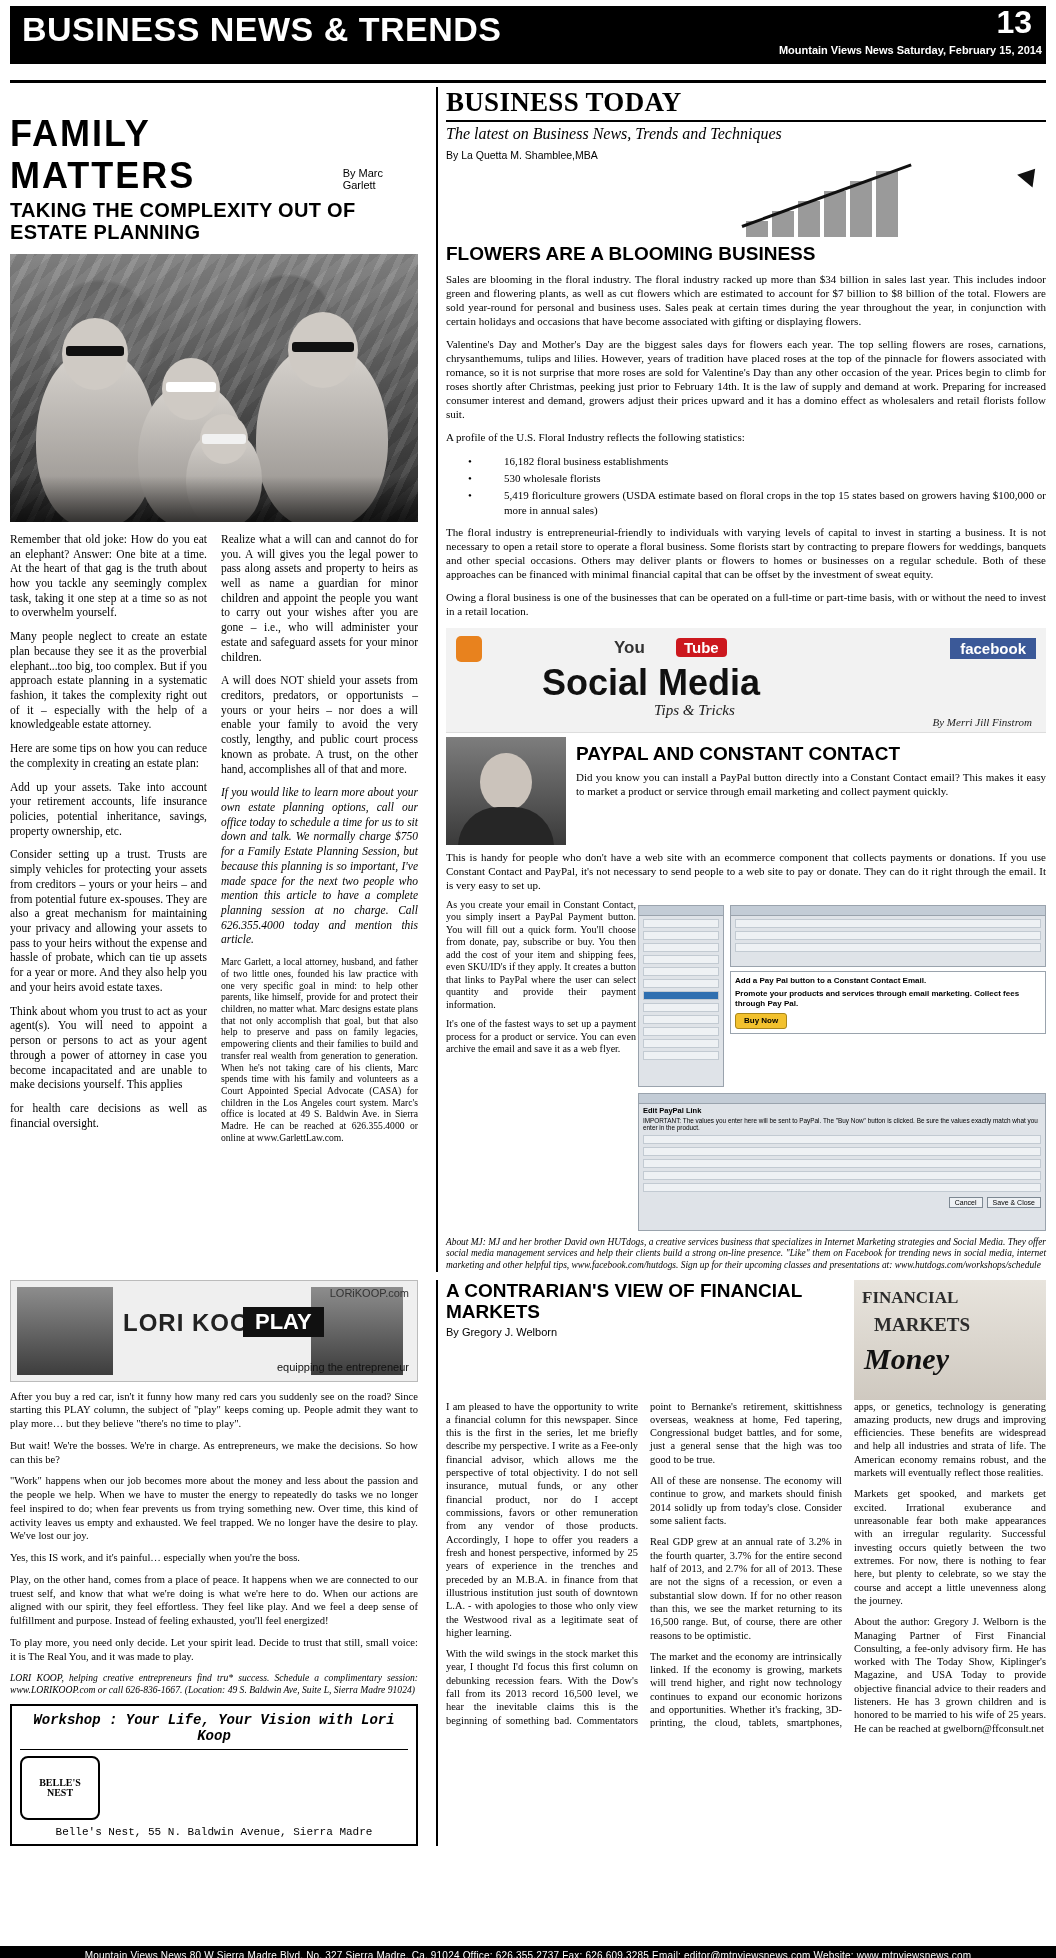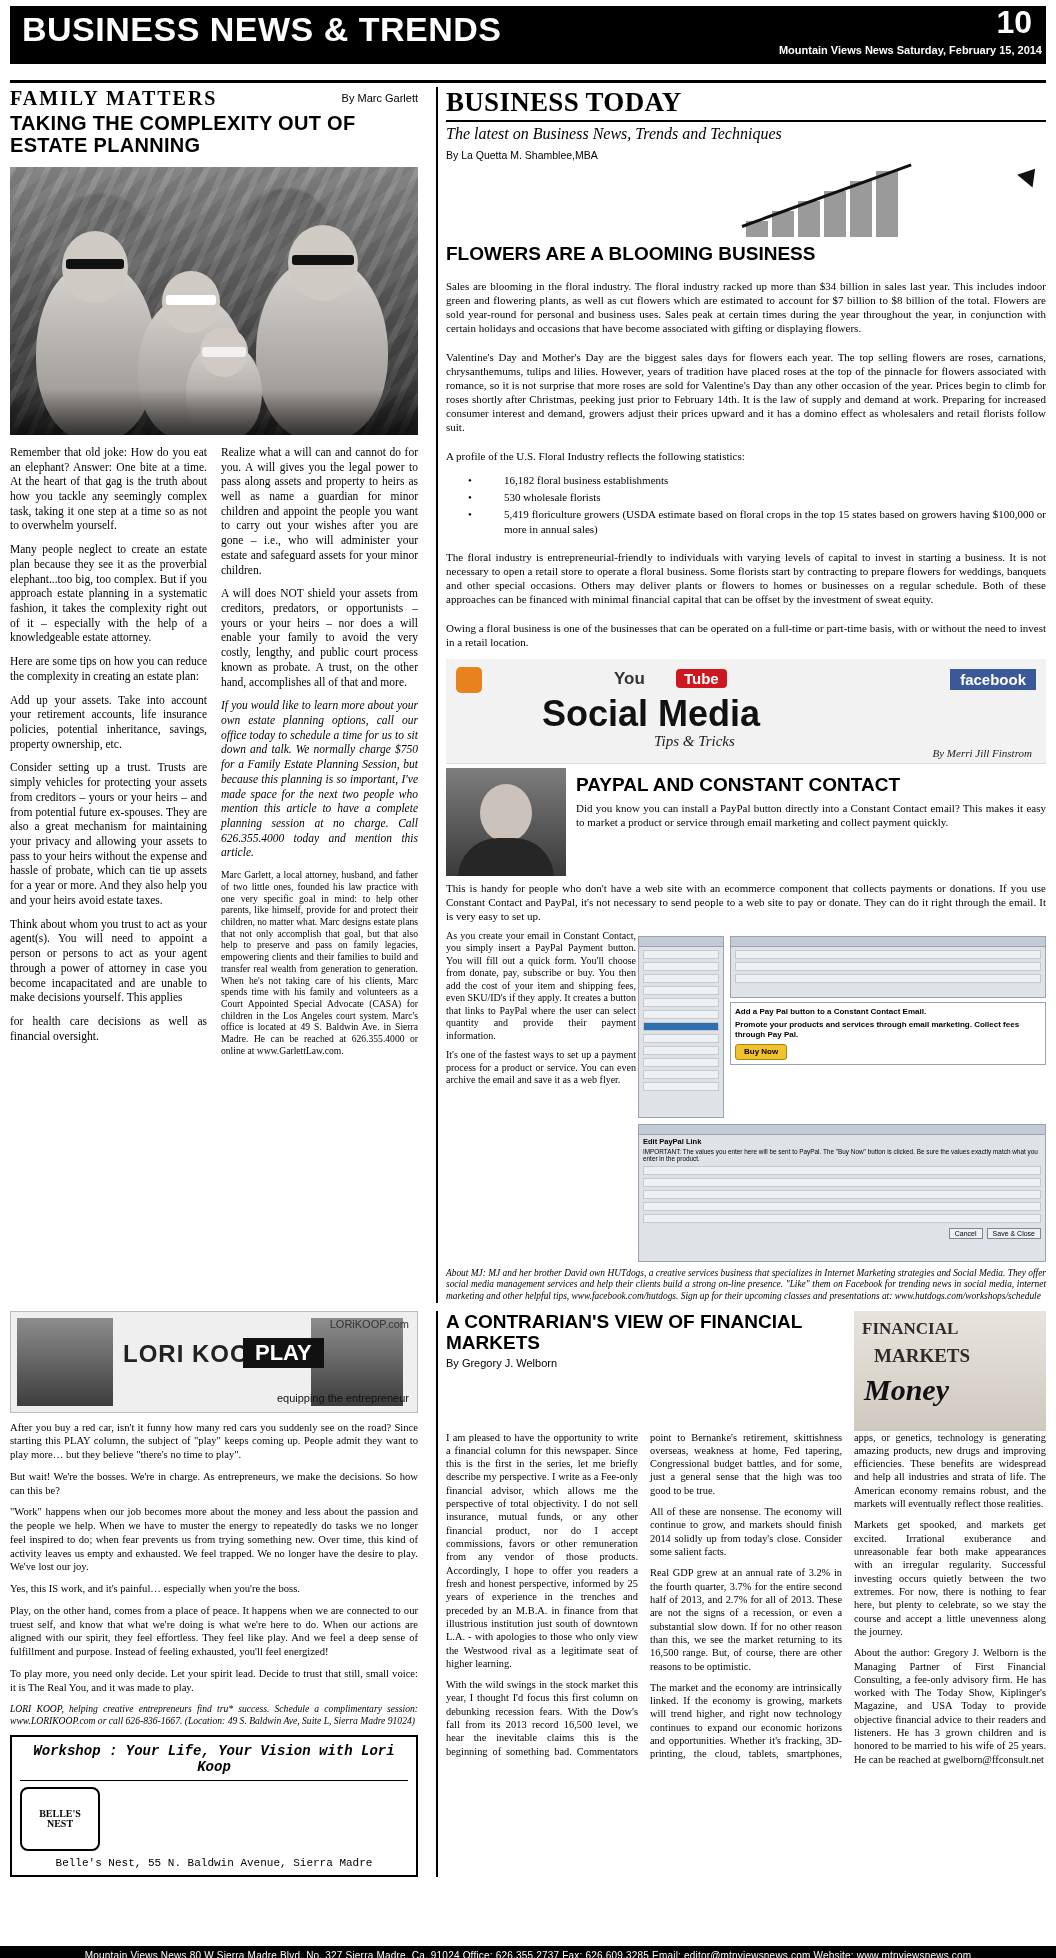--- a/index.html
+++ b/index.html
@@ -13,21 +13,21 @@
   .rule-thick{height:3px;background:#000;margin:2px 0 4px 0;}
 
   
   .cols{display:flex;gap:0;}
   .left-panel{width:418px;padding-right:10px;box-sizing:border-box;}
   .vrule{width:2px;background:#000;margin:0 8px;align-self:stretch;}
   .right-panel{width:600px;box-sizing:border-box;}
 
   
   .fm-head{display:flex;align-items:flex-end;justify-content:space-between;}
-  .fm-title{font-family:Liberation Serif, serif;font-weight:bold;font-size:20px;letter-spacing:2px;}
+  .fm-title{font-family:Liberation Sans, sans-serif;font-weight:bold;font-size:36px;letter-spacing:2px;margin-top:26px;}
   .fm-by{font-family:"Liberation Sans",sans-serif;font-size:11px;padding-bottom:6px;}
   .fm-sub{font-family:"Liberation Sans",sans-serif;font-weight:bold;font-size:20px;line-height:1.12;margin-top:2px;letter-spacing:.3px;}
 
   .photo{position:relative;width:100%;height:268px;margin-top:10px;overflow:hidden;background:#2b2b2b;}
   .photo .sky{position:absolute;inset:0;background:
       radial-gradient(circle at 22% 30%, #6f6f6f 0 14%, transparent 15%),
       radial-gradient(circle at 68% 24%, #6a6a6a 0 12%, transparent 13%),
       linear-gradient(180deg,#8a8a8a 0%, #6d6d6d 30%, #4a4a4a 65%, #2f2f2f 100%);
       filter:grayscale(1);}
   .photo .graffiti{position:absolute;inset:0;opacity:.55;background:
@@ -48,21 +48,21 @@
   .bt-rule{height:2px;background:#000;margin:2px 0 3px 0;}
   .bt-sub{font-family:"Liberation Serif",serif;font-style:italic;font-size:16px;}
   .bt-by{font-family:"Liberation Sans",sans-serif;font-size:10.5px;margin-top:6px;}
   .chart{position:relative;height:74px;margin:2px 0 6px 0;overflow:hidden;}
   .bar{position:absolute;bottom:0;background:#9a9a9a;}
   .arrow{position:absolute;right:6px;top:4px;width:0;height:0;border-left:10px solid transparent;border-right:10px solid transparent;border-bottom:16px solid #111;transform:rotate(40deg);}
   .arrowline{position:absolute;height:3px;background:#111;transform-origin:left center;}
 
   .sec-head{font-family:"Liberation Sans",sans-serif;font-weight:bold;font-size:19px;margin:4px 0 6px 0;}
   .body-txt{font-size:11px;line-height:1.27;text-align:justify;}
-  .body-txt p{margin:15px 0 9px 0;}
+  .body-txt p{margin:8px 0 9px 0;}
   .bullets{margin:0 0 9px 0;padding:0;list-style:none;font-size:11px;line-height:1.3;}
   .bullets li{margin:0 0 3px 0;padding-left:58px;position:relative;}
   .bullets li:before{content:"\2022";position:absolute;left:22px;}
 
   .sm-banner{position:relative;height:104px;margin:6px 0 4px 0;background:#f2f2f2;overflow:hidden;border-bottom:1px solid #ddd;}
   .sm-banner .rss{position:absolute;left:10px;top:8px;width:26px;height:26px;background:#e8821e;border-radius:5px;}
   .sm-banner .yt{position:absolute;left:168px;top:10px;font-family:"Liberation Sans",sans-serif;font-weight:bold;font-size:17px;color:#333;}
   .sm-banner .ytbox{position:absolute;left:230px;top:10px;background:#cc181e;color:#fff;font-family:"Liberation Sans",sans-serif;font-weight:bold;font-size:15px;padding:1px 8px;border-radius:4px;}
   .sm-banner .fb{position:absolute;right:10px;top:10px;background:#3b5998;color:#fff;font-family:"Liberation Sans",sans-serif;font-weight:bold;font-size:15px;padding:2px 10px;}
   .sm-banner .big{position:absolute;left:96px;top:34px;font-family:"Liberation Sans",sans-serif;font-weight:bold;font-size:36px;color:#111;}
@@ -122,21 +122,21 @@
 
   .footer{position:absolute;left:0;right:0;bottom:0;height:18px;background:#000;color:#fff;font-family:"Liberation Sans",sans-serif;font-size:10px;display:flex;align-items:center;justify-content:center;letter-spacing:.2px;}
 </style>
 </head>
 <body>
 
 <div class="page">
 
   <div class="masthead">
     <div class="title">BUSINESS NEWS &amp; TRENDS</div>
-    <div class="pageno">10</div>
+    <div class="pageno">13</div>
   </div>
   <div style="position:relative;height:14px;">
     <div style="position:absolute;right:4px;top:-20px;font-family:'Liberation Sans',sans-serif;font-weight:bold;font-size:11px;color:#fff;">Mountain Views News   Saturday, February 15, 2014</div>
   </div>
   <div class="rule-thick"></div>
 
   <div class="cols">
 
     <div class="left-panel">
       <div class="fm-head">

